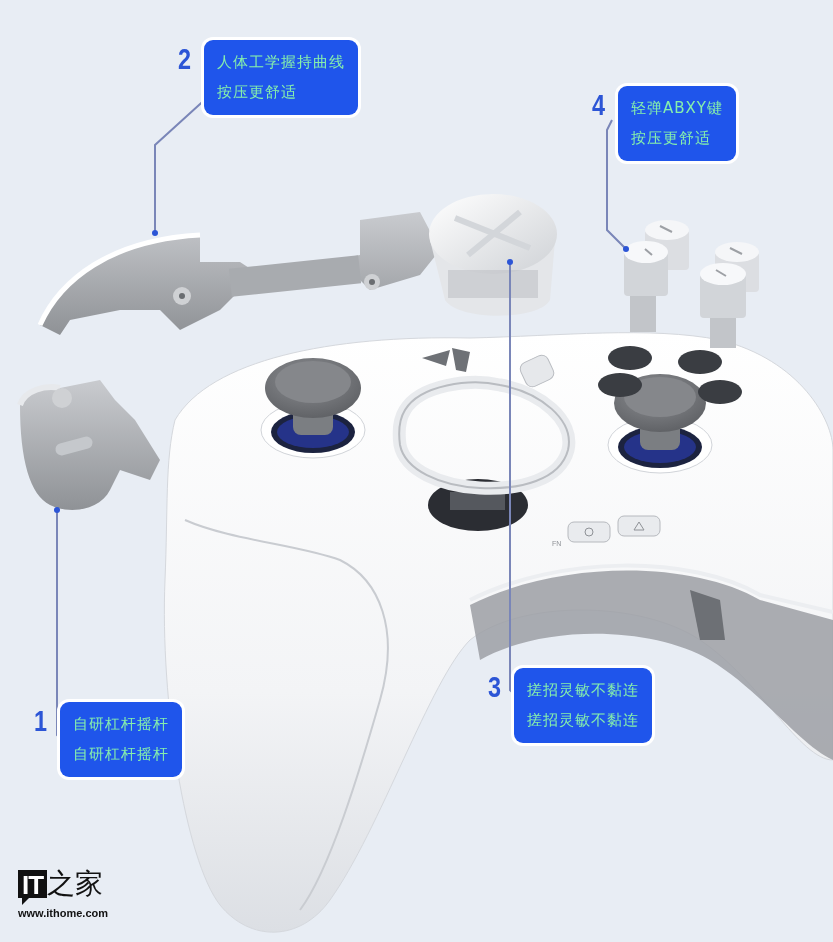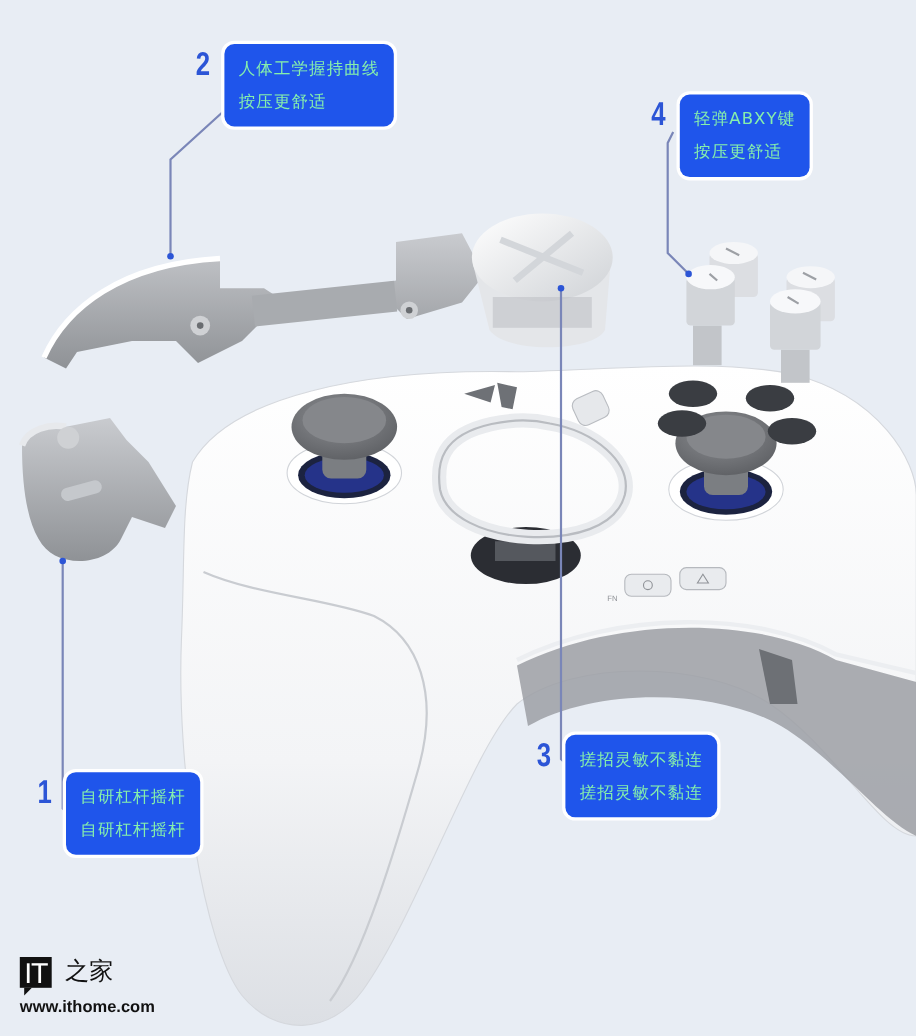--- a/index.html
+++ b/index.html
@@ -25,29 +25,29 @@
     font-size: 15px; line-height: 30px; letter-spacing: 1px;
     box-shadow: 0 0 0 3px #ffffff;
     white-space: nowrap;
   }
   .callout-box div { display: block; }
 
   .logo { position: absolute; left: 18px; top: 870px; width: 100px; }
   .logo-mark { display: flex; align-items: flex-end; }
   .it-box {
     background: #111; color: #fff; font-family: "Liberation Sans", sans-serif;
-    font-weight: normal; font-size: 26px; line-height: 26px;
+    font-weight: bold; font-size: 26px; line-height: 26px;
     padding: 2px 4px 0 4px; letter-spacing: -1px; position: relative;
   }
   .it-box:after {
     content: ""; position: absolute; left: 4px; bottom: -7px;
     border-left: 7px solid #111; border-bottom: 7px solid transparent;
   }
-  .it-zh { font-family: "DejaVu Serif", serif; font-size: 22px; color:#111; margin-left:12px; line-height: 28px; }
-  .logo-url { font-family: "Liberation Sans", sans-serif; font-weight: bold; font-size: 15px; color: #111; margin-top: 9px; }
+  .it-zh { font-family: "DejaVu Serif", serif; font-size: 28px; color:#111; margin-left:0; line-height: 28px; }
+  .logo-url { font-family: "Liberation Sans", sans-serif; font-weight: bold; font-size: 11px; color: #111; margin-top: 9px; }
 </style>
 </head>
 <body>
 
 <div class="stage">
   <svg width="833" height="942" viewBox="0 0 833 942">
     <defs>
       <linearGradient id="bodyG" x1="0" y1="0" x2="0" y2="1">
         <stop offset="0" stop-color="#ffffff"></stop>
         <stop offset="0.6" stop-color="#f3f4f6"></stop>

